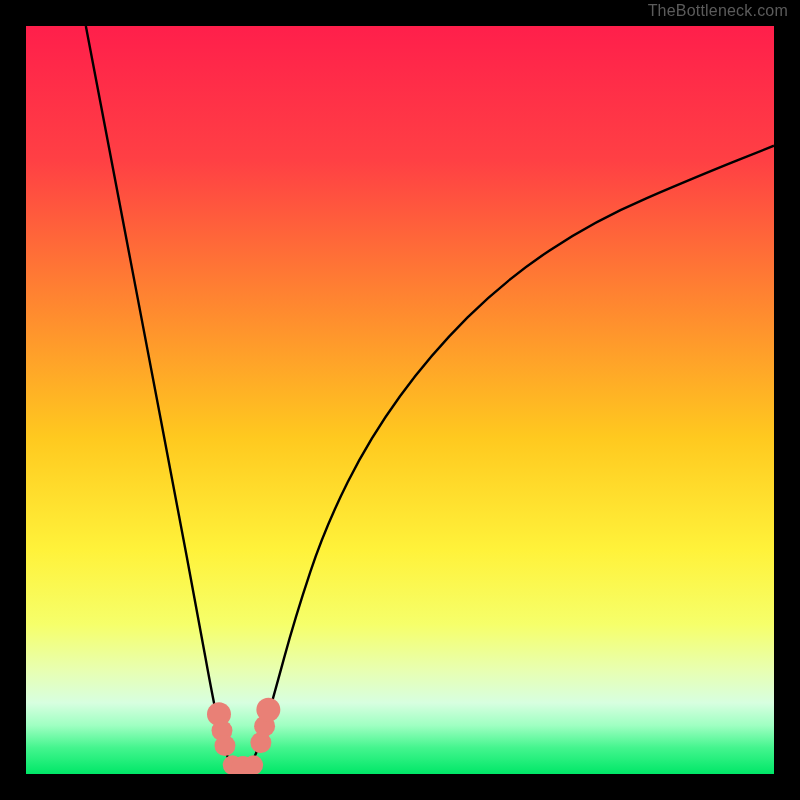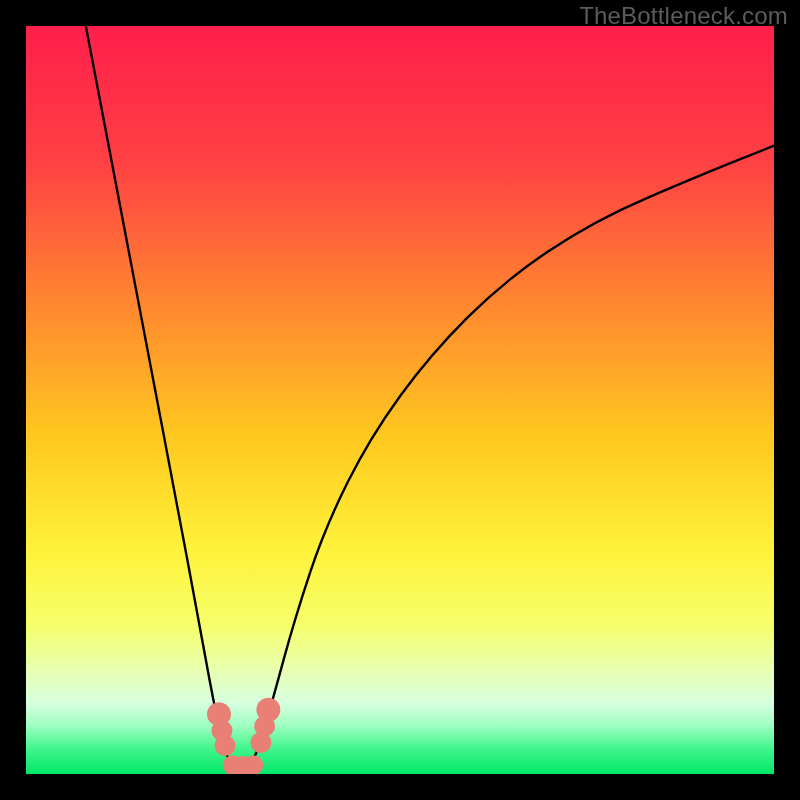--- a/index.html
+++ b/index.html
@@ -17,21 +17,21 @@
     top: 26px;
     width: 748px;
     height: 748px;
     background: #000;
   }
   .watermark {
     position: absolute;
     top: 2px;
     right: 12px;
     color: #5b5b5b;
-    font-size: 24px;
+    font-size: 16px;
     font-weight: 500;
     letter-spacing: 0.2px;
     z-index: 10;
   }
   svg {
     display: block;
   }
 </style>
 </head>
 <body>

